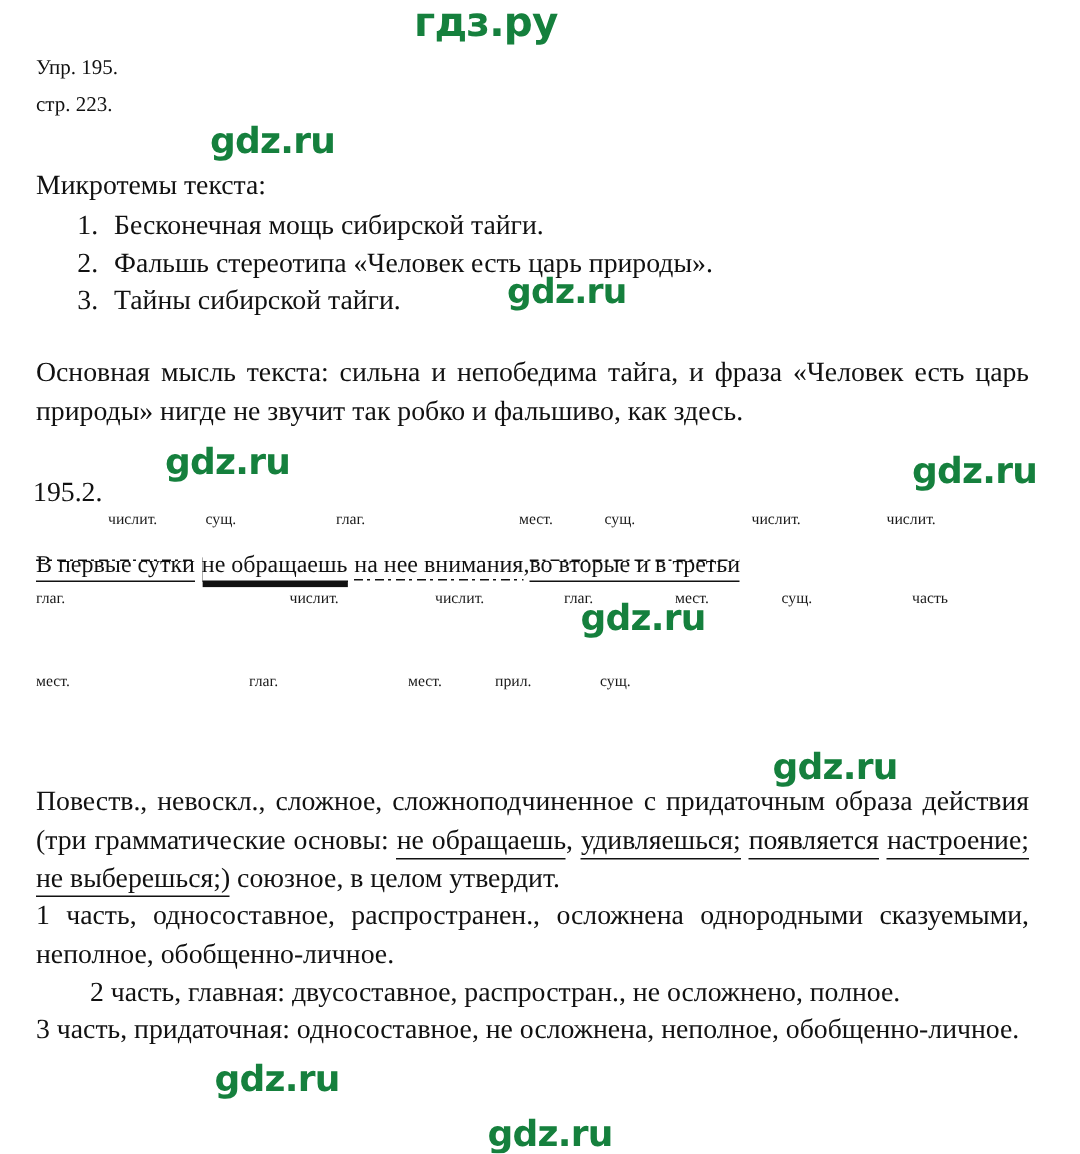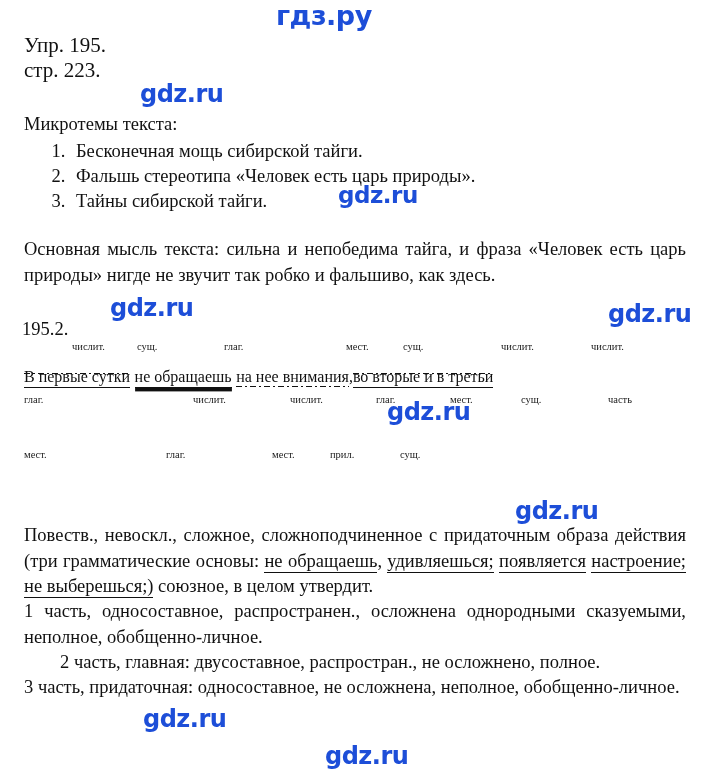--- a/index.html
+++ b/index.html
@@ -15,21 +15,21 @@
     overflow: hidden;
     font-family: "Liberation Serif", "DejaVu Serif", serif;
     color: #111111;
   }
 
   
   .wm {
     position: absolute;
     font-family: "DejaVu Sans", "Liberation Sans", sans-serif;
     font-weight: 700;
-    color: #1d4ed8;
+    color: #15803d;
     letter-spacing: -0.5px;
     white-space: nowrap;
     user-select: none;
   }
   .wm-top {
     font-size: 27px;
     left: 276px;
     top: 0px;
   }
   .wm-a { font-size: 24px; left: 140px; top: 80px; }
@@ -38,21 +38,21 @@
   .wm-d { font-size: 24px; left: 608px; top: 300px; }
   .wm-e { font-size: 24px; left: 387px; top: 398px; }
   .wm-f { font-size: 24px; left: 515px; top: 497px; }
   .wm-g { font-size: 24px; left: 143px; top: 705px; }
   .wm-h { font-size: 24px; left: 325px; top: 742px; }
 
   
   .blk { position: absolute; }
 
   .hdr-line {
-    font-size: 21px;
+    font-size: 14px;
     line-height: 25px;
     white-space: nowrap;
   }
 
   .body-text {
     font-size: 18.5px;
     line-height: 25.5px;
   }
 
   .just { text-align: justify; text-align-last: left; }

